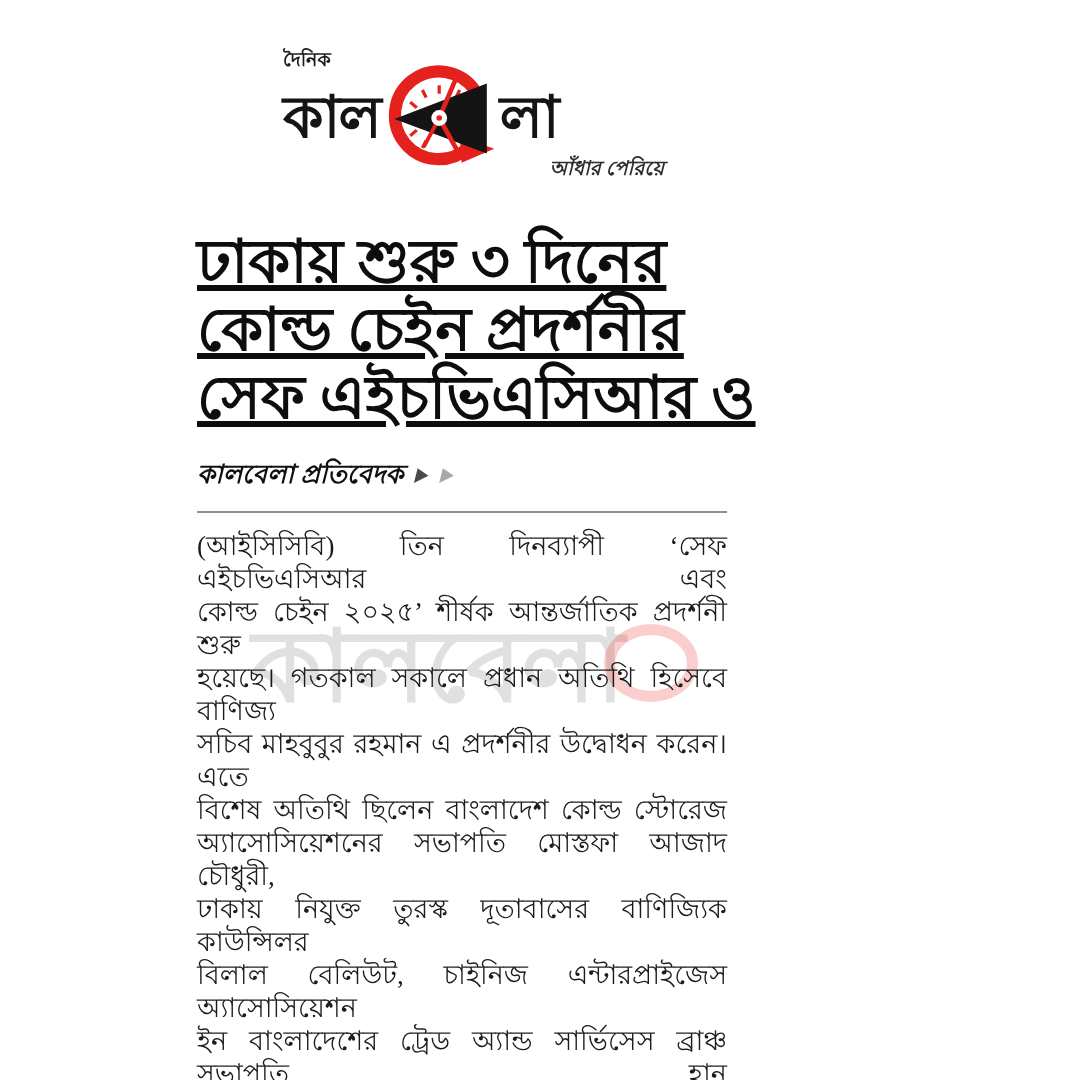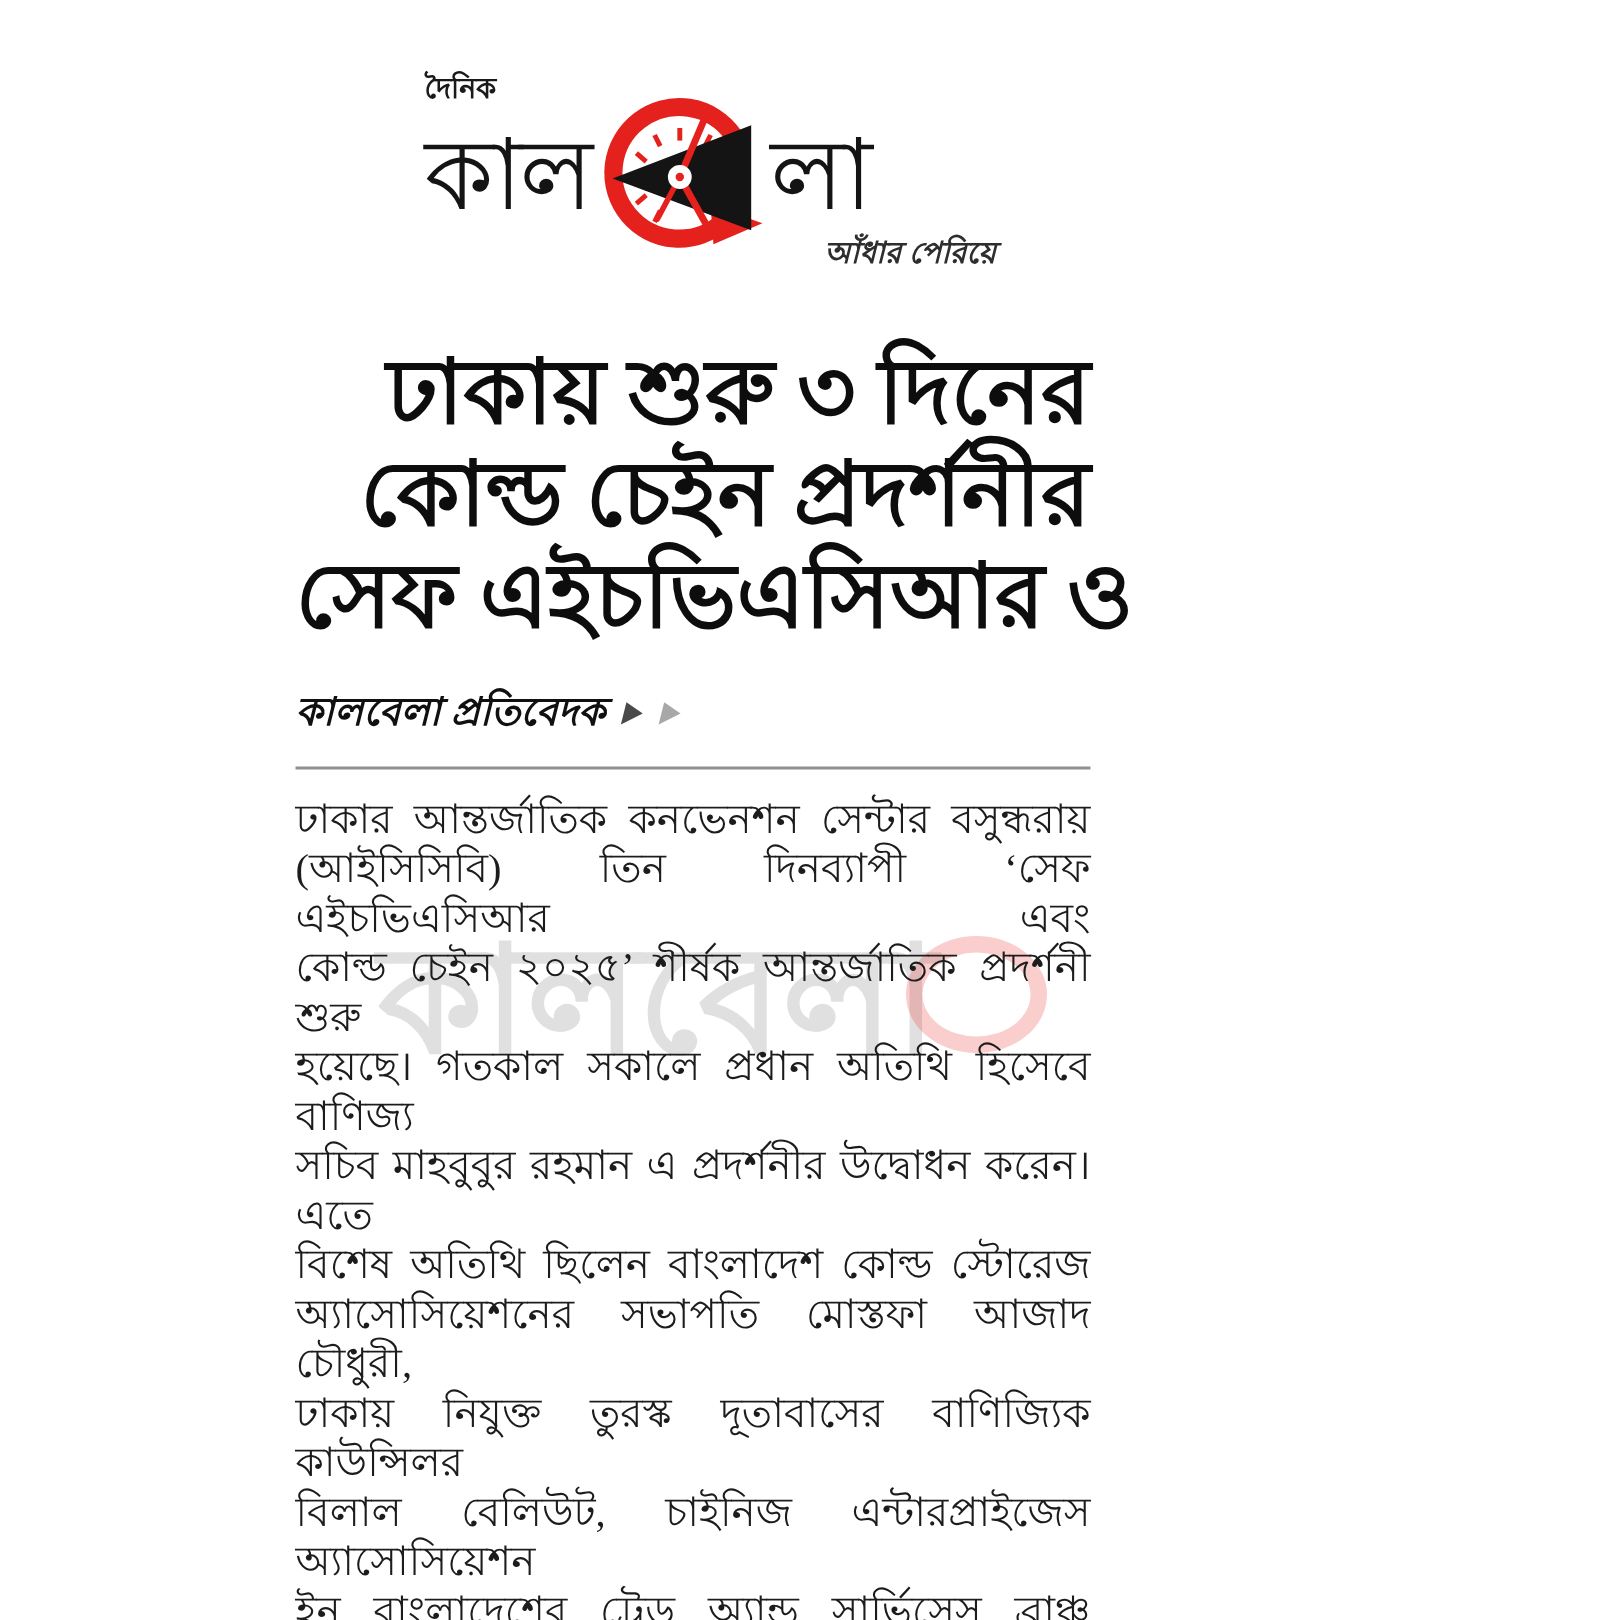--- a/index.html
+++ b/index.html
@@ -4,39 +4,39 @@
 <style>
   * { margin:0; padding:0; box-sizing:border-box; }
   html,body { background:#ffffff; }
   body { width:1080px; height:1080px; font-family:"Liberation Serif", serif; }
   .page { position:relative; width:1080px; height:1080px; background:#ffffff; overflow:hidden;margin-top:40px; }
 
   
   .masthead { position:absolute; left:283px; top:10px; width:437px; }
   .daily { font-size:19px; font-weight:bold; color:#1a1a1a; line-height:1.1; }
   .wordmark { display:flex; align-items:center; height:98px; margin-top:-2px; }
-  .wm-text { font-size:66px; font-weight:normal; color:#141414; line-height:1;
+  .wm-text { font-size:58px; font-weight:bold; color:#141414; line-height:1;
              letter-spacing:-2px; white-space:nowrap; }
   .clock { width:128px; height:112px; margin:0 -6px 0 -2px; flex:0 0 auto; }
   .tagline { text-align:right; padding-right:56px; font-size:20px; font-style:italic;
              color:#2e2e2e; margin-top:-14px;font-weight:bold; }
 
   
   .watermark { position:absolute; left:252px; top:572px; width:478px; height:112px;
                opacity:0.13; pointer-events:none; z-index:0; overflow:visible; }
   .wm-big { font-size:100px; font-weight:bold; color:#1a1a1a; line-height:112px;
             white-space:nowrap; }
   .wm-ring { position:absolute; left:604px; top:584px; width:94px; height:78px;
              border:11px solid rgba(228,33,28,0.22); border-radius:50%;
              pointer-events:none; z-index:0; }
 
   
   .article { position:absolute; left:197px; top:188px; width:530px; z-index:1; }
-  .headline .hl-line { text-align:right; font-size:60px; line-height:68px;
-                       font-weight:bold; color:#0d0d0d; white-space:nowrap; }
+  .headline .hl-line { text-align:left; font-size:60px; line-height:68px;
+                       font-weight:bold; color:#0d0d0d; white-space:nowrap;text-decoration:underline; }
   .byline-row { display:flex; align-items:center; gap:9px; margin-top:22px;font-style:italic; }
   .byline { font-size:26px; font-weight:bold; color:#101010; }
   .chev { font-size:18px; line-height:1; }
   .chev-1 { color:#4a4a4a; }
   .chev-2 { color:#a8a8a8; }
   .rule { height:2px; background:#8f8f8f; margin-top:13px; }
   .bodytext { margin-top:17px; font-size:27px; color:#1c1c1c; }
   .body-line { line-height:33px; text-align:justify; text-justify:inter-word;
                text-align-last:justify; }
 </style>
@@ -93,21 +93,20 @@
 
     <div class="byline-row">
       <span class="byline">কালবেলা প্রতিবেদক</span>
       <span class="chev chev-1">▶</span>
       <span class="chev chev-2">▶</span>
     </div>
 
     <div class="rule"></div>
 
     <div class="bodytext">
-        <div class="body-line">ঢাকার আন্তর্জাতিক কনভেনশন সেন্টার বসুন্ধরায়</div>
         <div class="body-line">(আইসিসিবি) তিন দিনব্যাপী ‘সেফ এইচভিএসিআর এবং</div>
         <div class="body-line">কোল্ড চেইন ২০২৫’ শীর্ষক আন্তর্জাতিক প্রদর্শনী শুরু</div>
         <div class="body-line">হয়েছে। গতকাল সকালে প্রধান অতিথি হিসেবে বাণিজ্য</div>
         <div class="body-line">সচিব মাহবুবুর রহমান এ প্রদর্শনীর উদ্বোধন করেন। এতে</div>
         <div class="body-line">বিশেষ অতিথি ছিলেন বাংলাদেশ কোল্ড স্টোরেজ</div>
         <div class="body-line">অ্যাসোসিয়েশনের সভাপতি মোস্তফা আজাদ চৌধুরী,</div>
         <div class="body-line">ঢাকায় নিযুক্ত তুরস্ক দূতাবাসের বাণিজ্যিক কাউন্সিলর</div>
         <div class="body-line">বিলাল বেলিউট, চাইনিজ এন্টারপ্রাইজেস অ্যাসোসিয়েশন</div>
         <div class="body-line">ইন বাংলাদেশের ট্রেড অ্যান্ড সার্ভিসেস ব্রাঞ্চ সভাপতি হান</div>
       </div>

